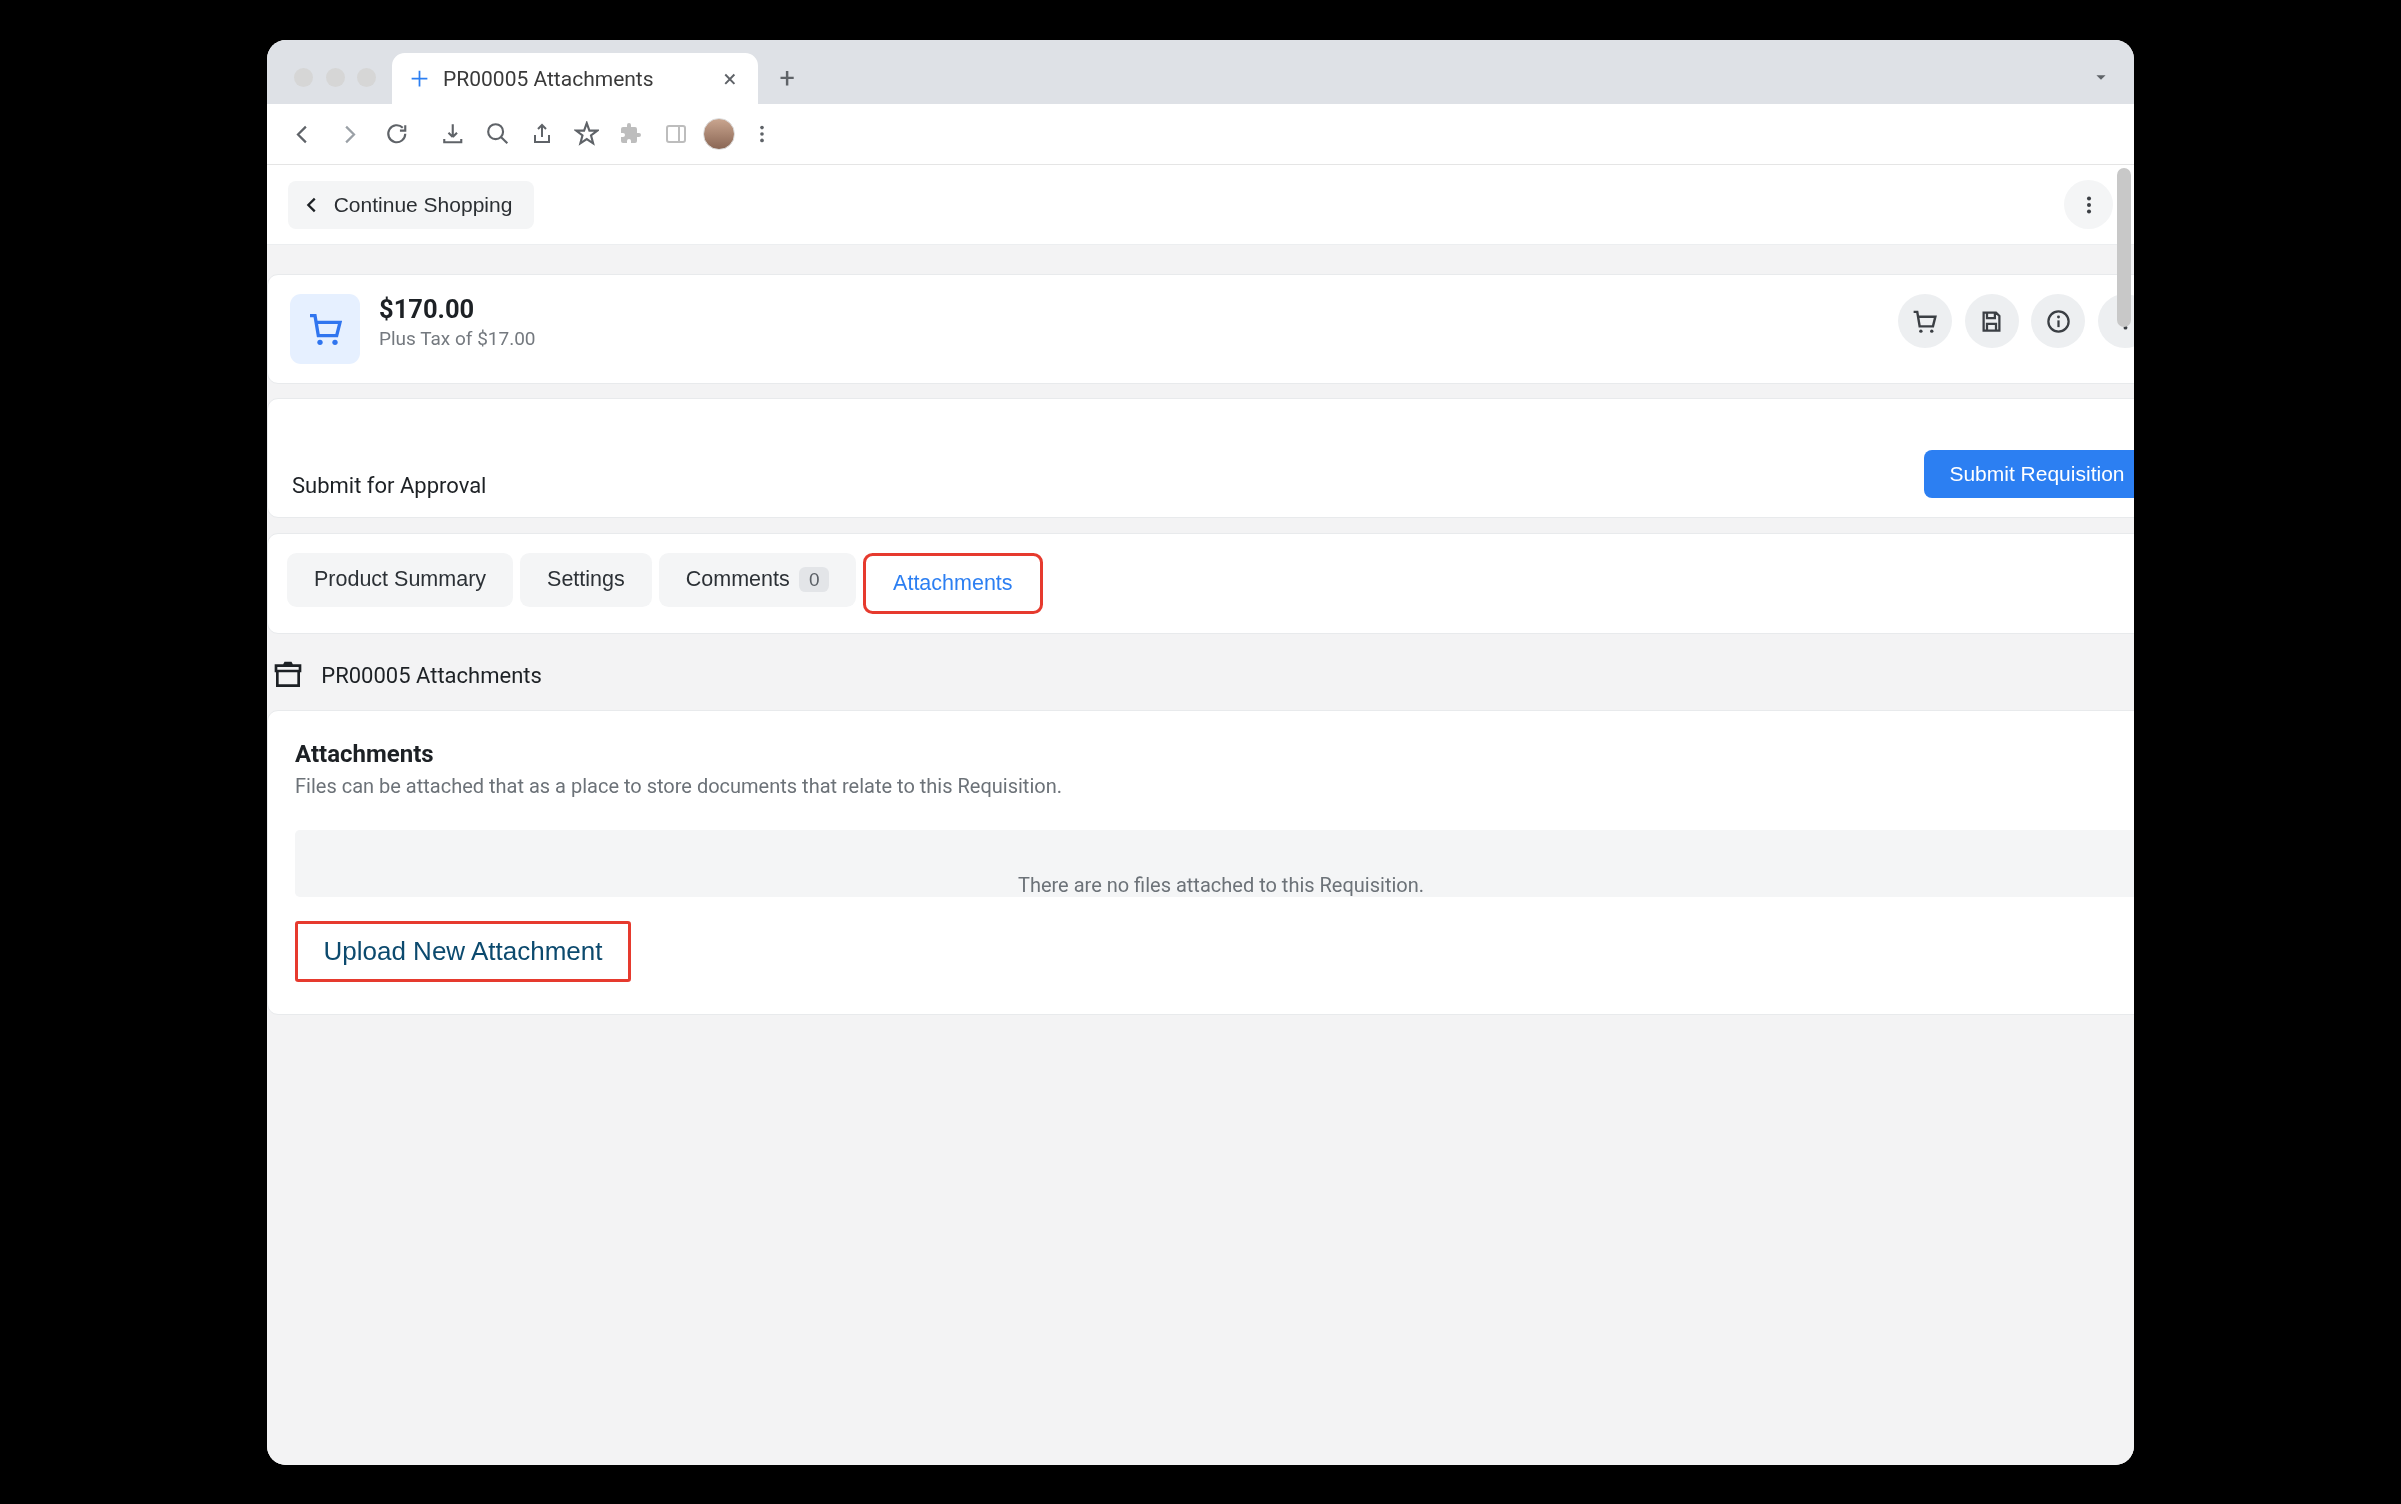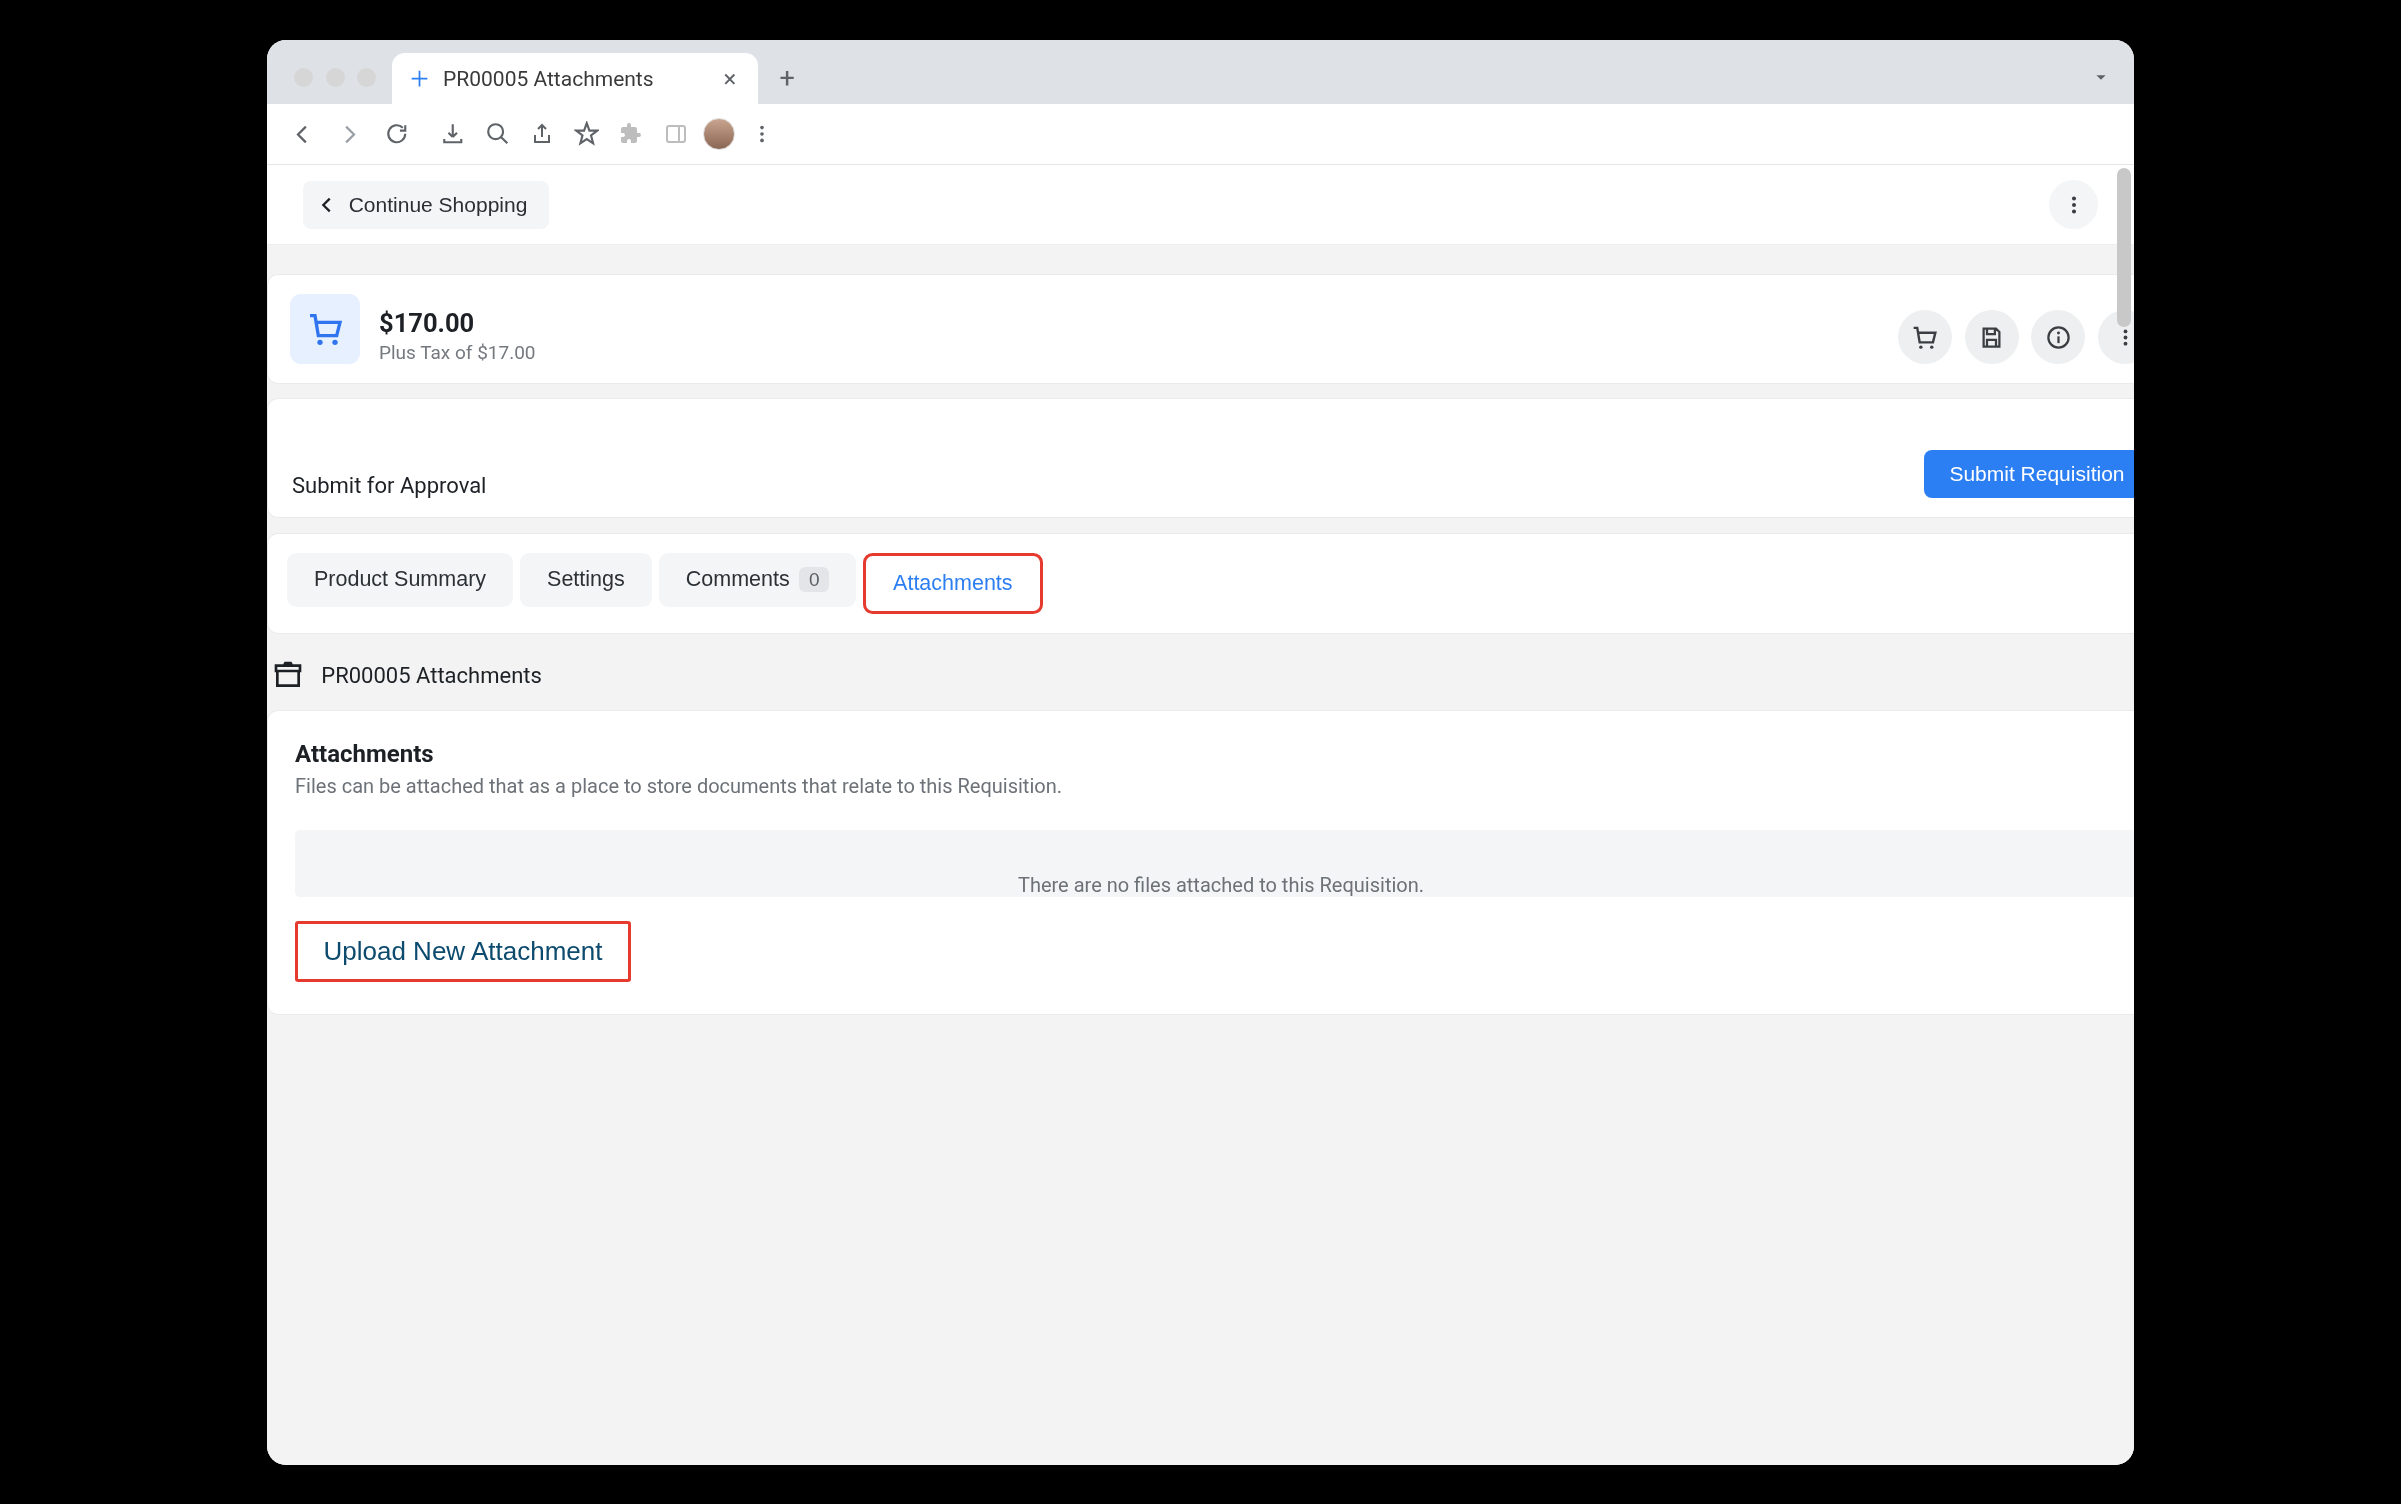--- a/index.html
+++ b/index.html
@@ -94,21 +94,21 @@
       background: #f3f3f4;
       position: relative;
       overflow: hidden;
     }
     .page-header {
       background: #fff;
       height: 80px;
       border-bottom: 0.8px solid #eceef0;
       display: flex;
       align-items: center;
-      padding: 0 36px;
+      padding: 0 21px;
     }
     .continue-btn {
       background: #f4f5f6;
       border: none;
       border-radius: 8px;
       height: 48px;
       padding: 0 22px 0 12.7px;
       display: flex;
       align-items: center;
       gap: 11px;
@@ -127,21 +127,21 @@
       width: 1908px;
       margin: 29px auto 0;
     }
     .card {
       background: #fff;
       border: 0.8px solid #e8eaec;
       border-radius: 11px;
     }
     .summary-card {
       display:flex;
-      align-items:flex-end;
+      align-items:flex-start;
       padding: 19px 22px;
     }
     .cart-badge {
       width: 70px; height: 70px;
       border-radius: 11px;
       background: #e6f0ff;
       display:flex; align-items:center; justify-content:center;
       color:#3075ef;
     }
     .summary-text { margin-left: 19px;}

